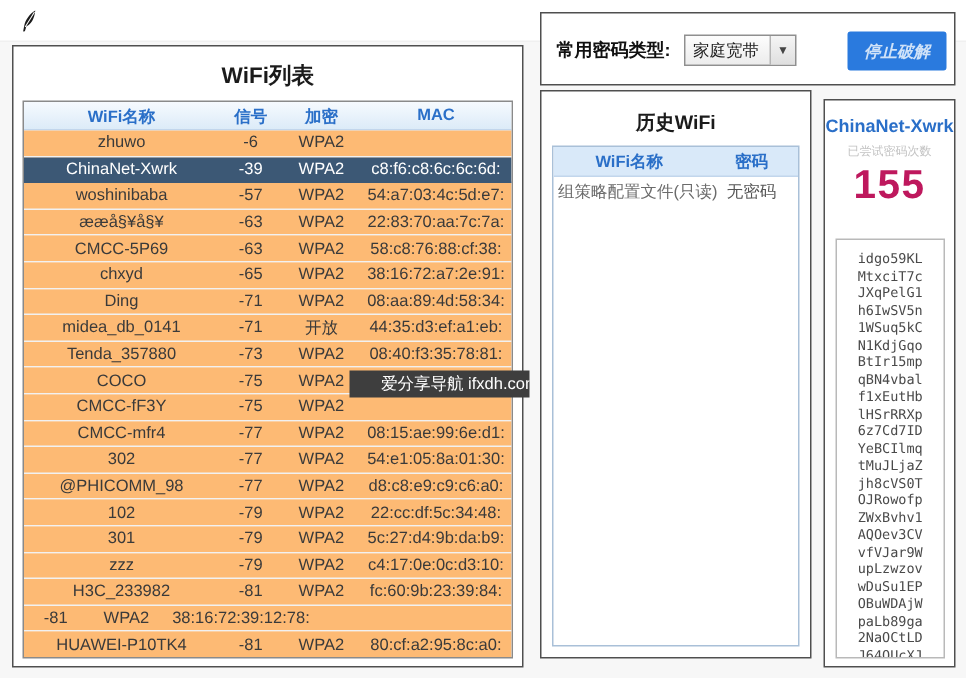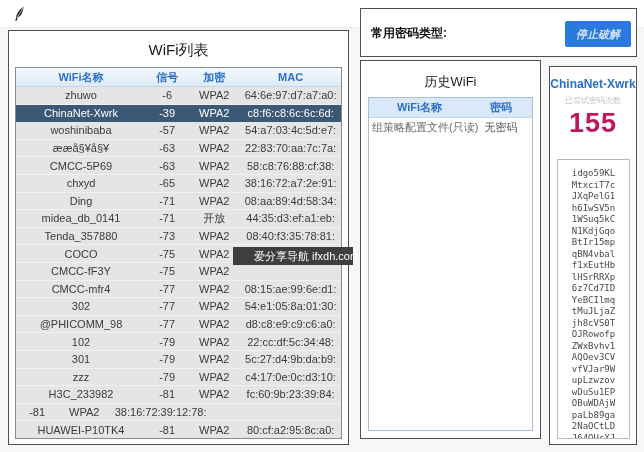--- a/index.html
+++ b/index.html
@@ -11,31 +11,31 @@
   }
   
   .titlebar { position:absolute; left:0; top:0; width:644px; height:28px;
     background:#ffffff; border-bottom:1px solid #f0f0f0; }
   .app-icon { position:absolute; left:12px; top:6px; width:14px; height:16px; }
   .win-controls { position:absolute; right:4px; top:0; height:28px; display:flex; }
   .win-btn { width:34px; height:28px; display:flex; align-items:center; justify-content:center;
     color:#333; font-size:11px; cursor:default; }
   
   .panel { position:absolute; background:#ffffff; border:1px solid #4f4f4f; }
-  .panel-title { text-align:center; font-weight:normal; color:#1b1b1b; }
+  .panel-title { text-align:center; font-weight:bold; color:#1b1b1b; }
   
   #wifi-panel { left:8px; top:30px; width:341px; height:415px; }
   #wifi-panel .panel-title { font-size:15px; margin-top:10px; }
   .wtable { position:absolute; left:6px; top:36px; width:327px; height:372px;
     border:1px solid #8a8a8a; background:#fff; overflow:hidden; }
   .wrow, .whead { display:flex; width:100%; }
   .whead { height:19px; background:linear-gradient(#f6fafe,#dcebf8);
     border-bottom:1px solid #c2d6ec; }
   .whead .wcell { color:#2a6fc8; font-weight:bold; font-size:11px; }
-  .wrow { height:17.6px; border-bottom:1px solid #f1f1f1; background:#e5e5e5; }
+  .wrow { height:17.6px; border-bottom:1px solid #f1f1f1; background:#fdba74; }
   .wrow.selected { background:#3c5875; border-bottom-color:#3c5875; }
   .wrow.selected .wcell { color:#ffffff; }
   .wcell { display:flex; align-items:center; justify-content:center;
     font-size:11px; color:#3a3a3a; white-space:nowrap; overflow:hidden; }
   .c0 { width:40%; } .c1 { width:13%; } .c2 { width:16%; } .c3 { width:31%; }
   
   #ctrl-panel { left:360px; top:8px; width:277px; height:49px;padding-left:13px; }
   .ctrl-label { position:absolute; left:10px; top:16px; font-size:12px; font-weight:bold; color:#111; }
   .combo { position:absolute; left:95px; top:14px; width:75px; height:21px;
     background:linear-gradient(#fdfdfd,#ececec); border:1px solid #8f8f8f;
@@ -100,21 +100,20 @@
         <div class="wcell c0">WiFi名称</div>
         <div class="wcell c1">信号</div>
         <div class="wcell c2">加密</div>
         <div class="wcell c3">MAC</div>
       </div>
     <div>
         <div class="wrow">
           <div class="wcell c0">zhuwo</div>
           <div class="wcell c1">-6</div>
           <div class="wcell c2">WPA2</div>
-          <div class="wcell c3">64:6e:97:d7:a7:a0:</div>
         </div>
         <div class="wrow selected">
           <div class="wcell c0">ChinaNet-Xwrk</div>
           <div class="wcell c1">-39</div>
           <div class="wcell c2">WPA2</div>
           <div class="wcell c3">c8:f6:c8:6c:6c:6d:</div>
         </div>
         <div class="wrow">
           <div class="wcell c0">woshinibaba</div>
           <div class="wcell c1">-57</div>
@@ -227,20 +226,24 @@
           <div class="wcell c1">-83</div>
           <div class="wcell c2">WPA2</div>
           <div class="wcell c3">42:9c:3a:34:51:03:</div>
         </div>
       </div>
   </div>
 </div>
 
 <div class="panel" id="ctrl-panel">
   <div class="ctrl-label">常用密码类型:</div>
+  <div class="combo">
+    <div class="combo-value">家庭宽带</div>
+    <div class="combo-arrow">▼</div>
+  </div>
   <div class="stop-btn">停止破解</div>
 </div>
 
 <div class="panel" id="history-panel">
   <div class="panel-title">历史WiFi</div>
   <div class="htable">
     <div class="hhead">
         <div class="hcell h0">WiFi名称</div>
         <div class="hcell h1">密码</div>
       </div>

